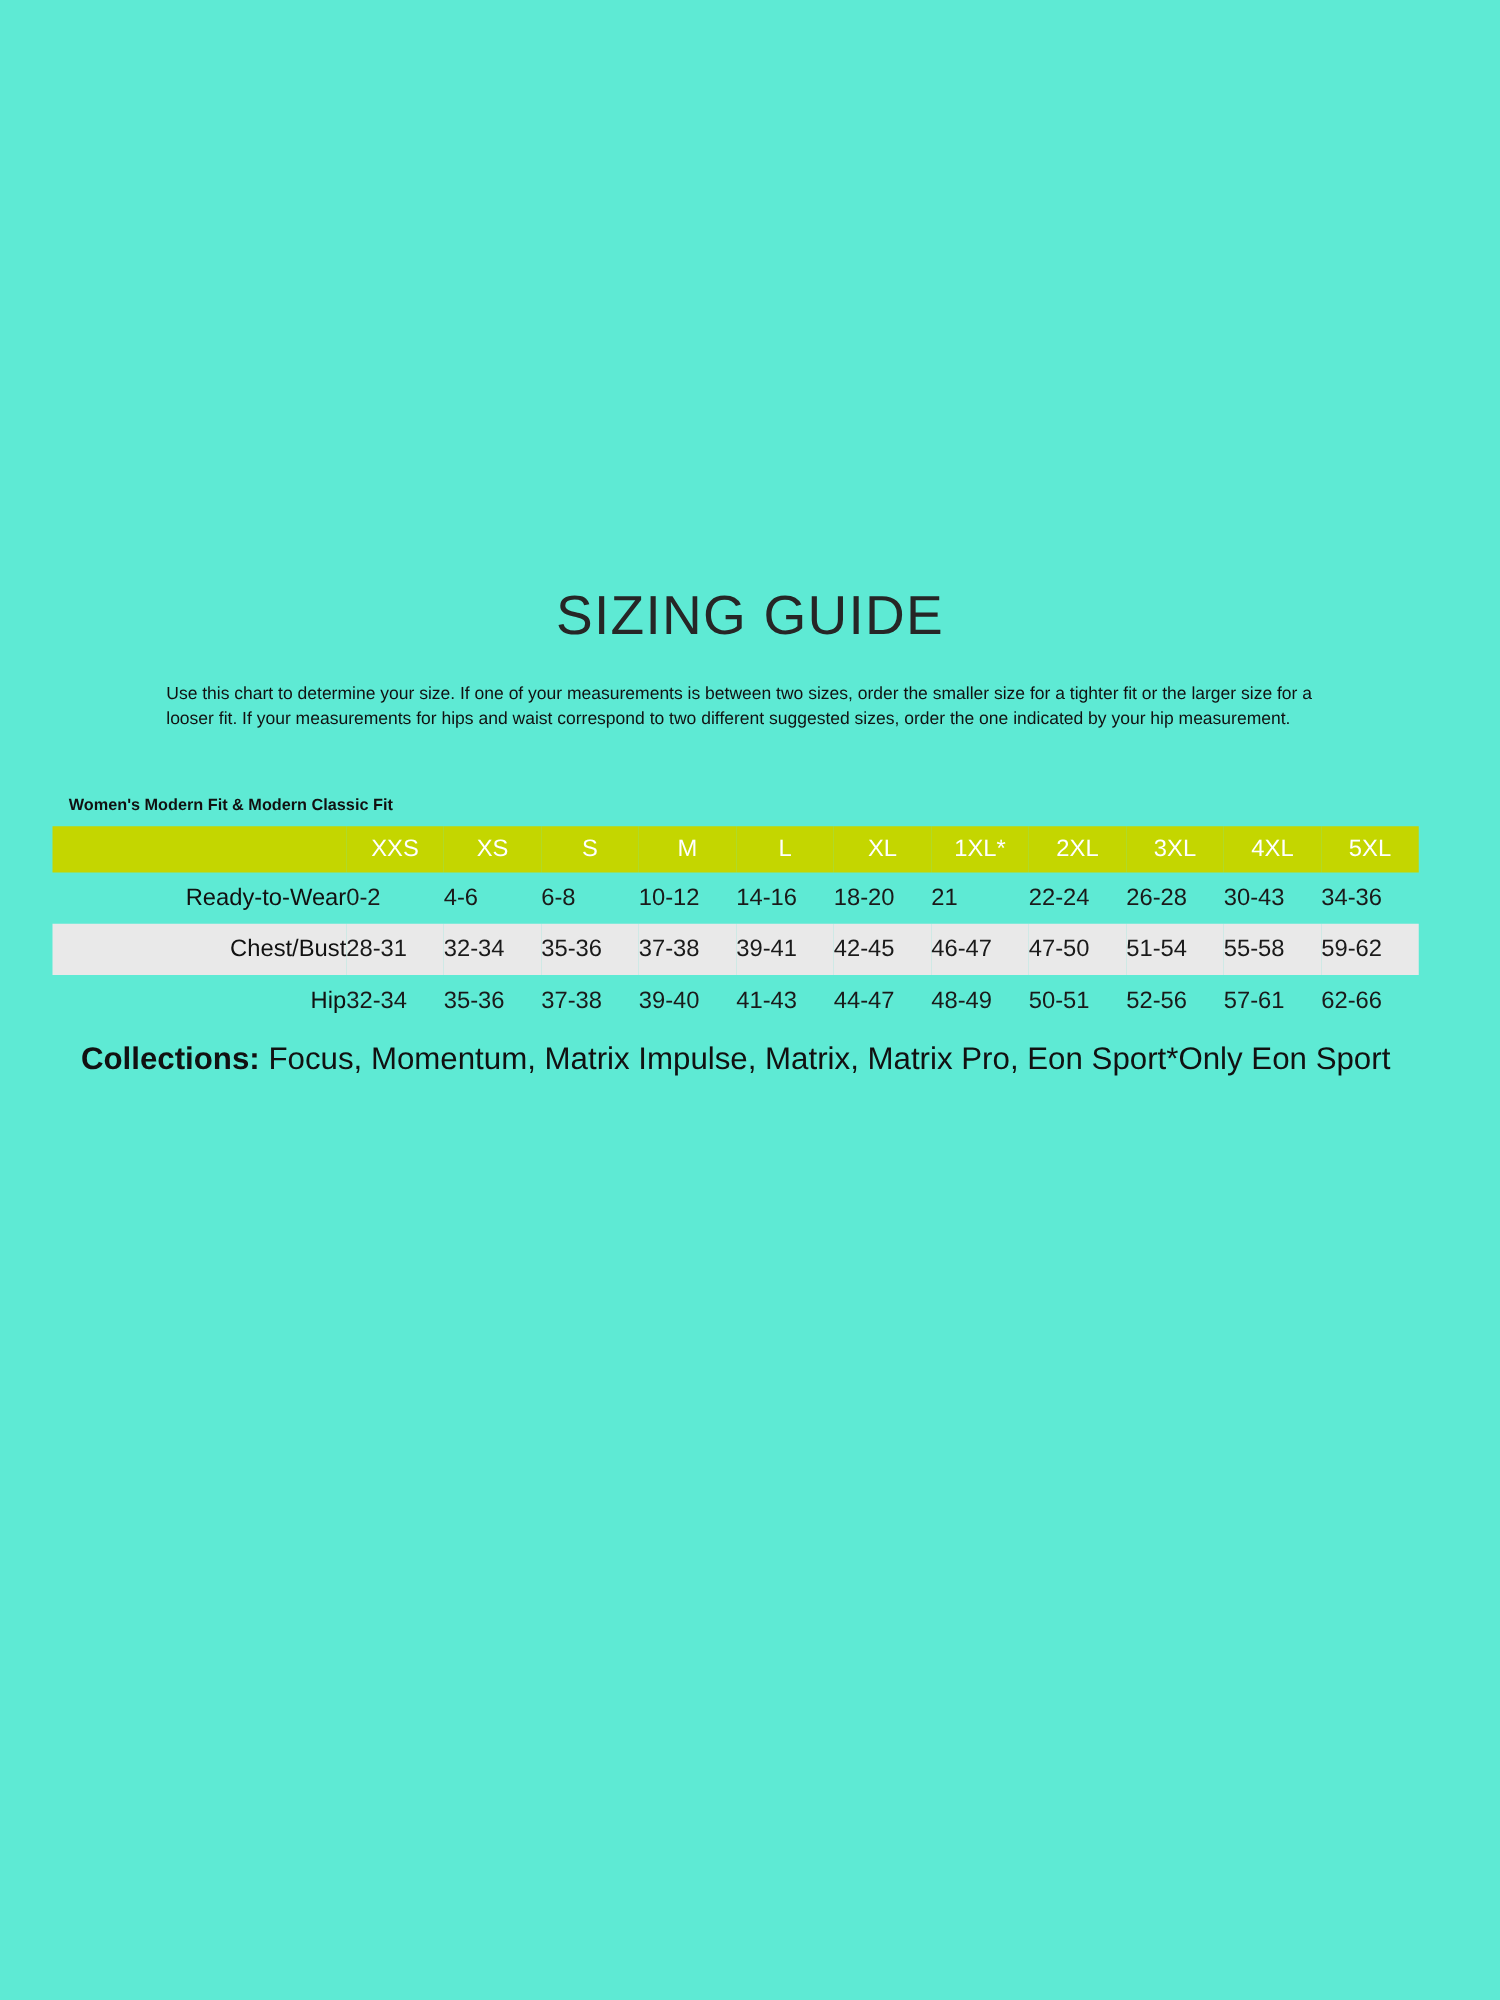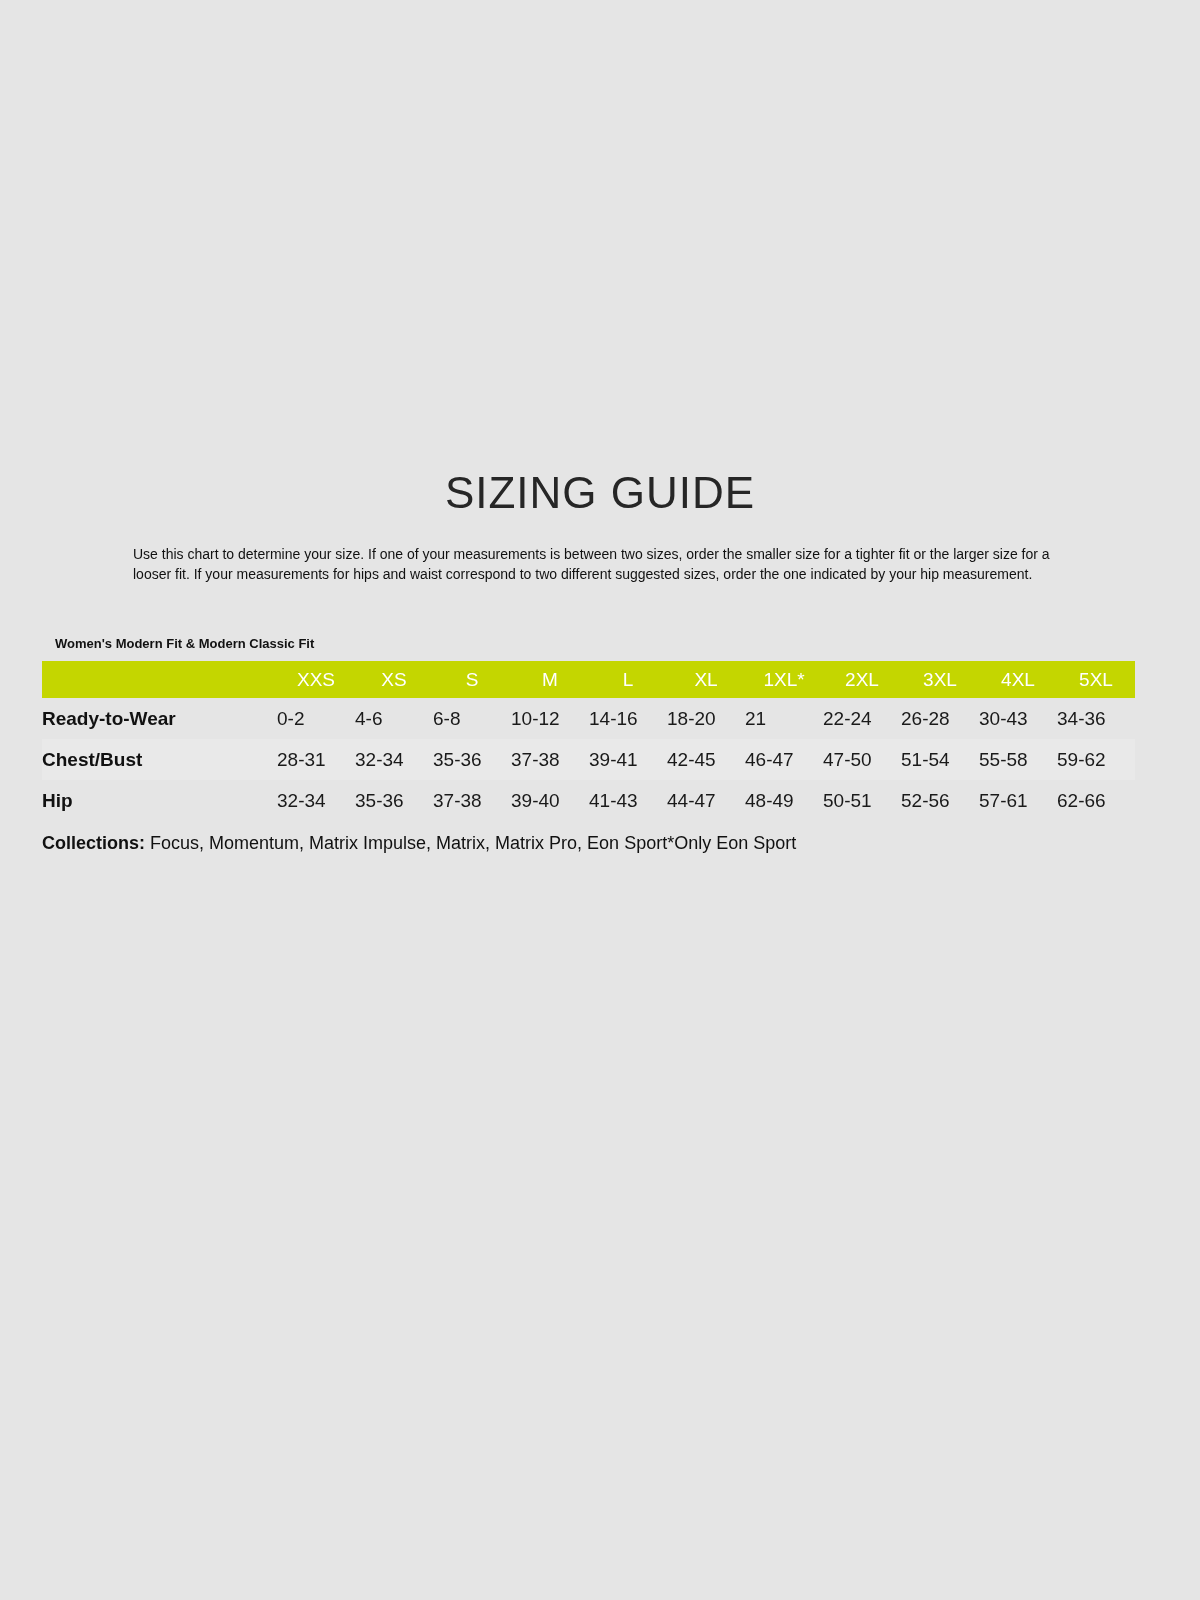--- a/index.html
+++ b/index.html
@@ -5,21 +5,21 @@
   * { margin: 0; padding: 0; box-sizing: border-box; }
   html, body {
     background: #ffffff;
     font-family: "Liberation Sans", sans-serif;
     color: #1a1a1a;
   }
   .page {
     position: relative;
     width: 1200px;
     height: 1600px;
-    background: #e5e5e5;
+    background: #5eead4;
     overflow: hidden;
   }
 
   .title {
     margin-top: 468px;
     text-align: center;
     font-size: 44px;
     font-weight: 400;
     letter-spacing: 1px;
     color: #262626;
@@ -55,38 +55,38 @@
   table.size-table thead th {
     font-weight: 400;
     color: #ffffff;
     text-align: center;
     vertical-align: middle;
     font-size: 19px;
   }
   table.size-table tbody tr { height: 41px; }
   table.size-table tbody tr:nth-child(even) { background: #e9e9e9; }
   table.size-table tbody th.row-label {
-    font-weight: 700;
-    text-align: left;
+    font-weight: 400;
+    text-align: right;
     vertical-align: middle;
     color: #111111;
     margin-top: 25px;
   }
   table.size-table tbody td {
     vertical-align: middle;
     color: #1a1a1a;
   }
 
   .collections-line {
     margin: 12px 42px 0 42px;
     width: 1093px;
     display: flex;
-    justify-content: flex-start;
+    justify-content: center;
     align-items: baseline;
-    font-size: 18px;
+    font-size: 25px;
     color: #111111;
   }
   .collections-left b { font-weight: 700; }
   .footnote { font-weight: 400; }
 </style>
 </head>
 <body>
 
 <div class="page">
 

